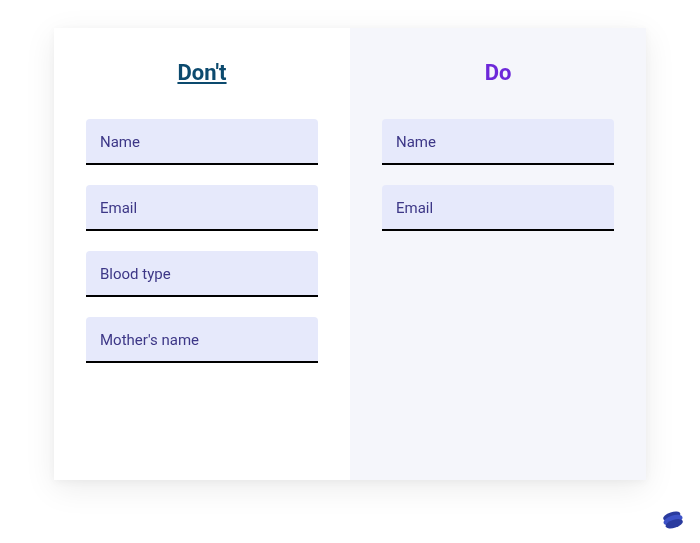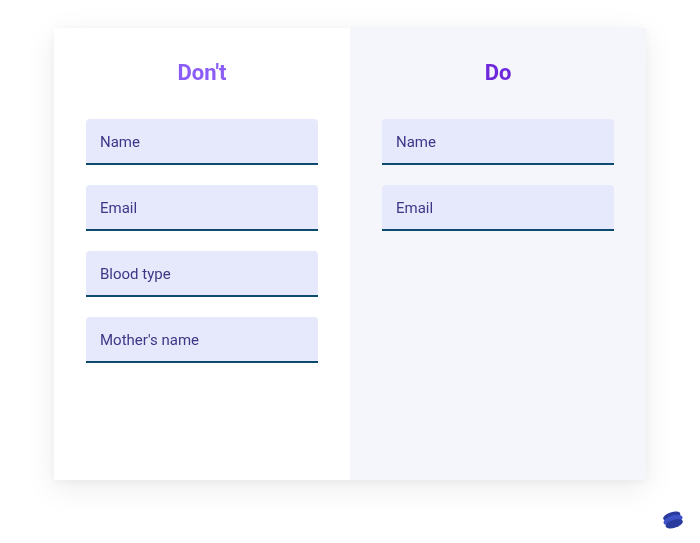--- a/index.html
+++ b/index.html
@@ -34,29 +34,30 @@
     .panel-right {
       background: #f5f6fb;
     }
     .heading {
       text-align: center;
       font-size: 22px;
       font-weight: 700;
       margin-bottom: 34px;
     }
     .heading-dont {
-      color: #8b5cf6;
+      color: #0c4a6e;
+      text-decoration: underline;
     }
     .heading-do {
       color: #6d28d9;
     }
     .field {
       background: #e6e9fb;
       border-radius: 4px 4px 0 0;
-      border-bottom: 2px solid #0c4a6e;
+      border-bottom: 2px solid #000000;
       padding: 14px 14px 12px 14px;
       margin-bottom: 20px;
       color: #3d3787;
       font-size: 15px;
       font-weight: 400;
       height: 46px;
       display: flex;
       align-items: center;
     }
     .logo {

